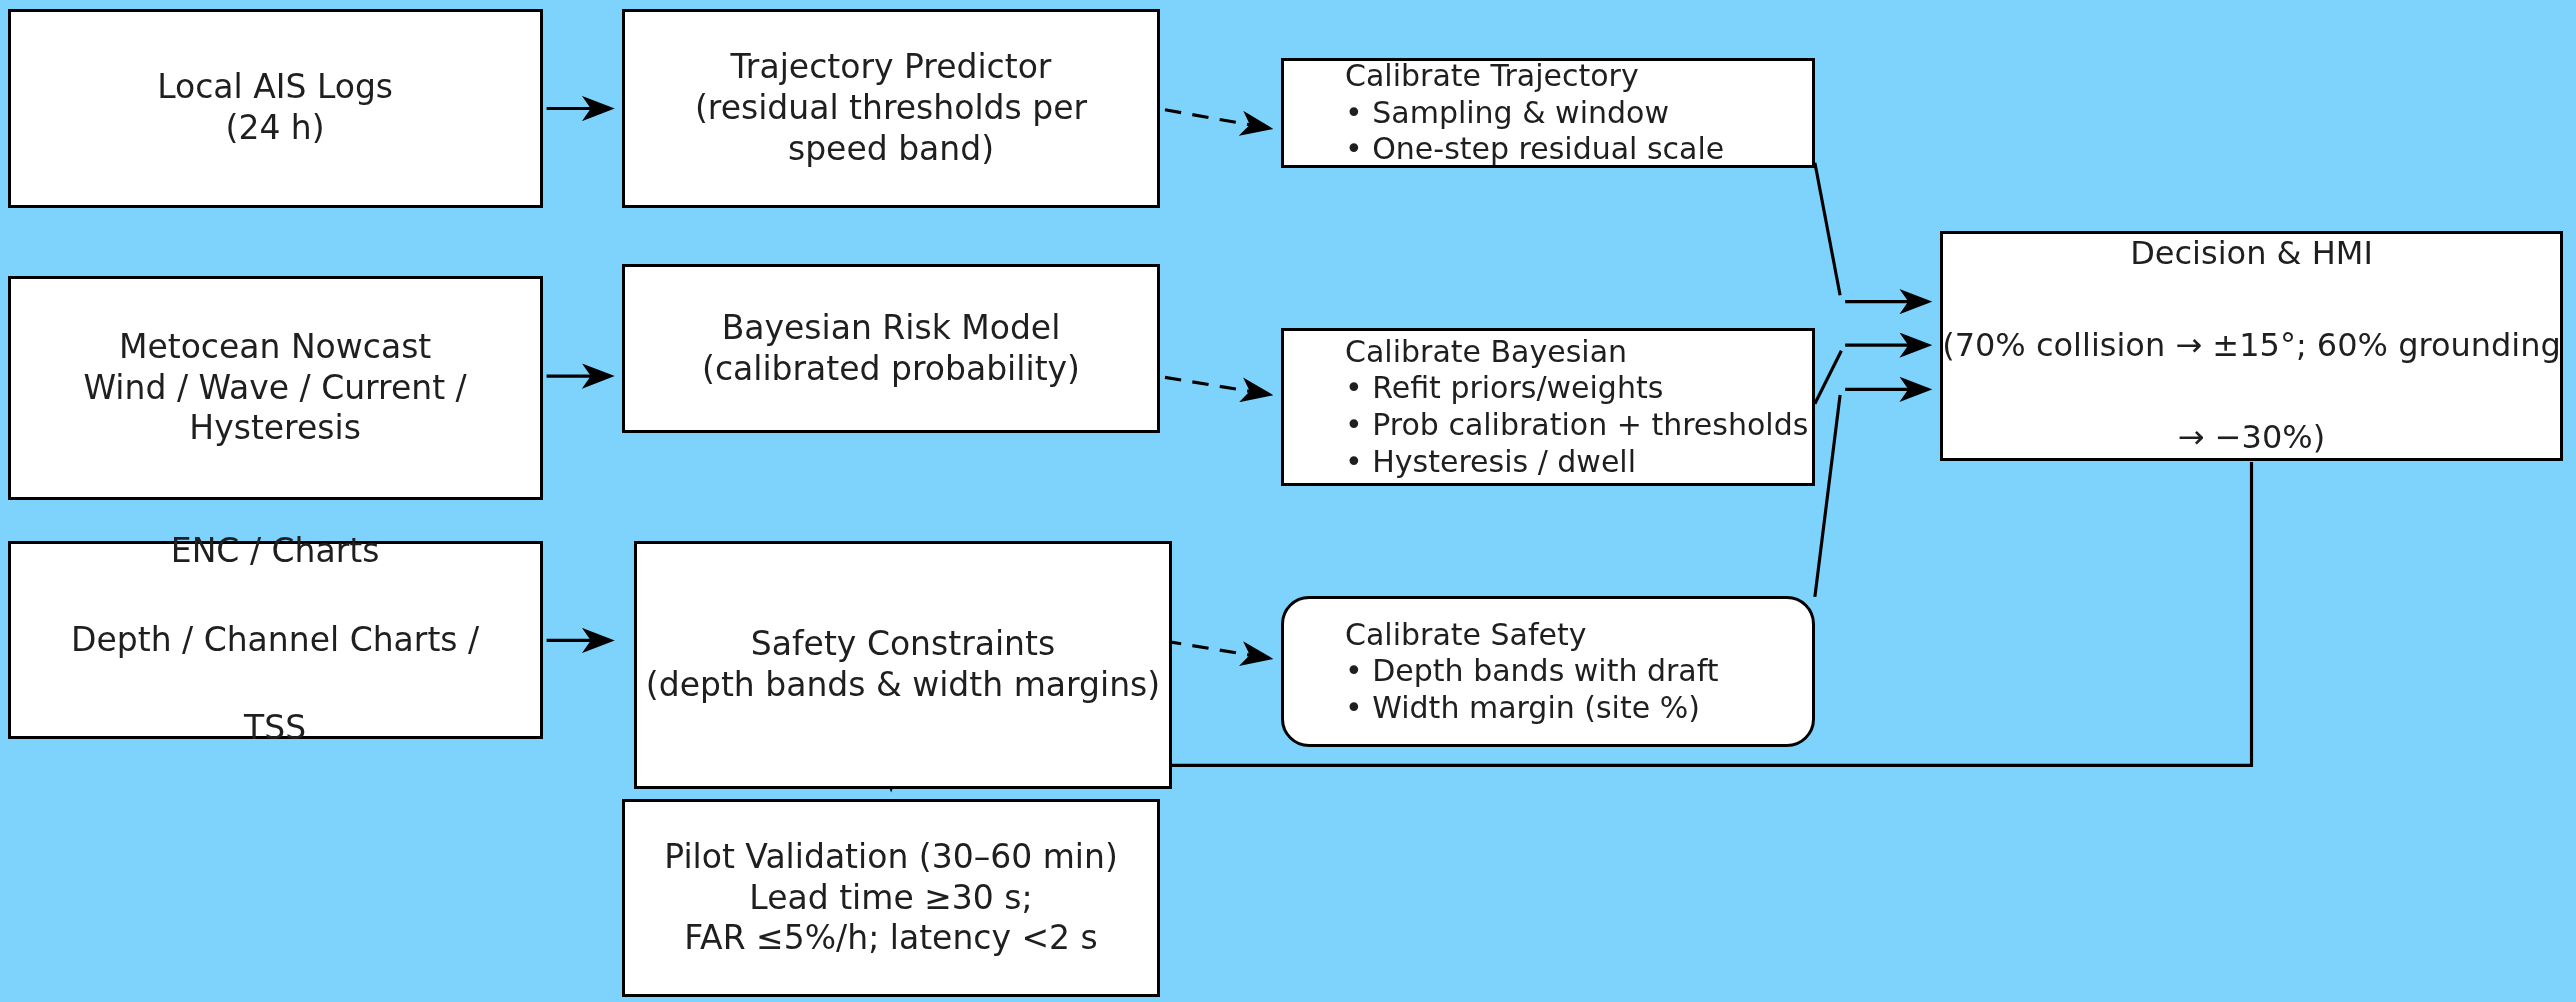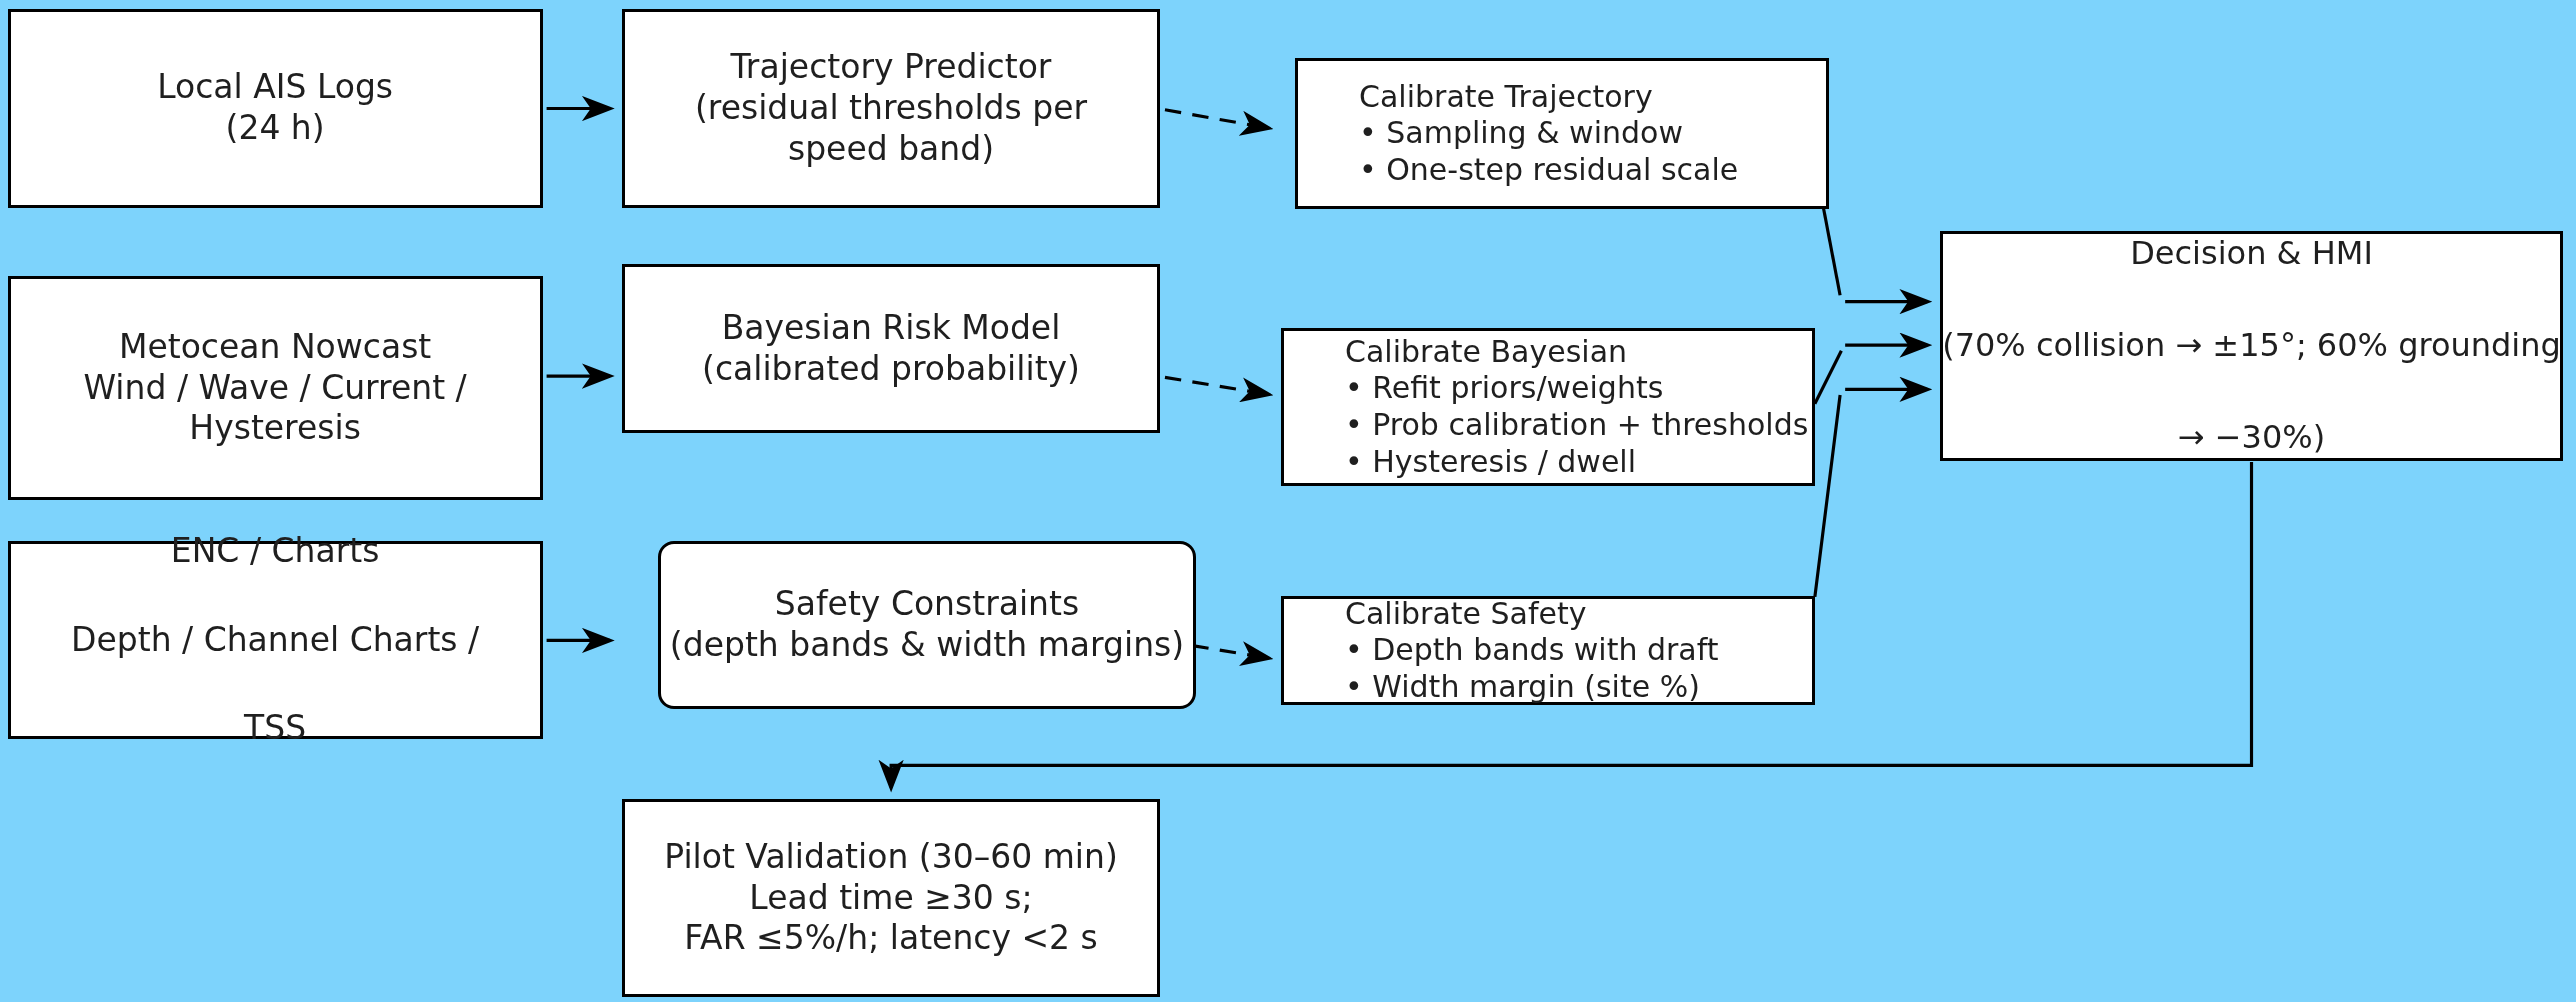--- a/index.html
+++ b/index.html
@@ -37,27 +37,27 @@
     padding-right: 15px;
     font-size: 30px;
     line-height: 1.22;
   }
   .box.decision { font-size: 32px; }
   .ln { white-space: nowrap; }
 
   
   #b0  { left: 7.6px;   top: 8.8px;   width: 535px; height: 199px; }
   #b1  { left: 622px;  top: 8.8px;   width: 538px; height: 199px; }
-  #b2  { left: 1281px; top: 58px;   width: 534px; height: 151px; margin-left: 14px; }
+  #b2  { left: 1281px; top: 58px;   width: 534px; height: 110px; }
   #b3  { left: 7.6px;   top: 276px;  width: 535px; height: 224px; }
   #b4  { left: 622px;  top: 264px;  width: 538px; height: 169px; }
   #b5  { left: 1281px; top: 328px;  width: 534px; height: 158px; }
   #b6  { left: 7.6px;   top: 541px;  width: 535px; height: 198px; gap: 48px; }
-  #b7  { left: 658px;  top: 541px;  width: 538px; height: 168px; border-radius: 16px; }
-  #b8  { left: 1281px; top: 596px;  width: 534px; height: 109px; }
+  #b7  { left: 634px;  top: 541px;  width: 538px; height: 248px; }
+  #b8  { left: 1281px; top: 596px;  width: 534px; height: 151px; border-radius: 28px; }
   #b9  { left: 1940px; top: 231px;  width: 623px; height: 230px; justify-content: space-between; }
   #b10 { left: 622px;  top: 799px; width: 538px; height: 198px; }
 
   #connector-layer {
     position: absolute;
     left: 0; top: 0;
     width: 2576px; height: 1002px;
     pointer-events: none;
   }
   #connector-layer .edge {

